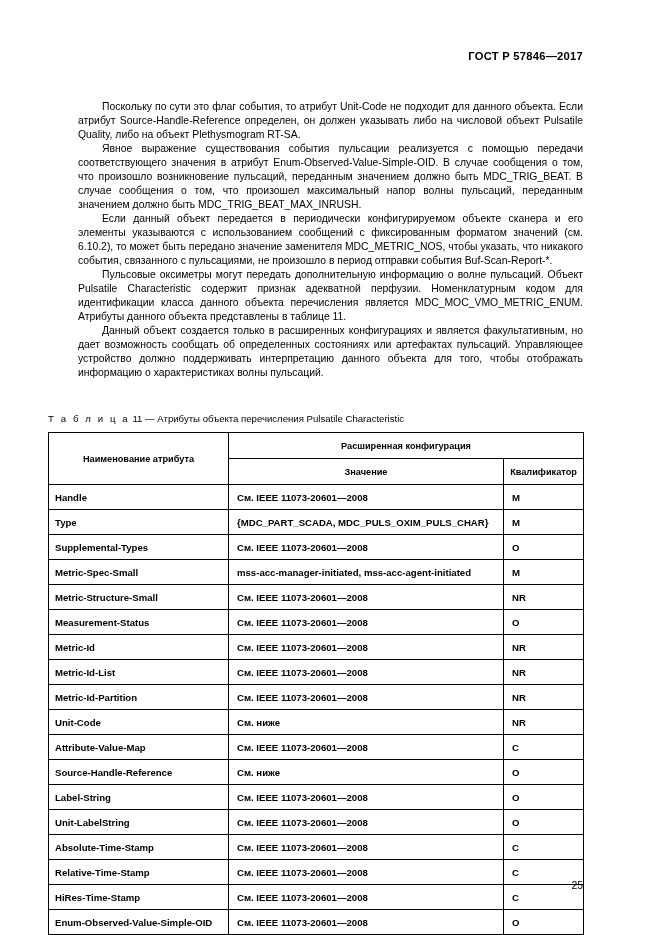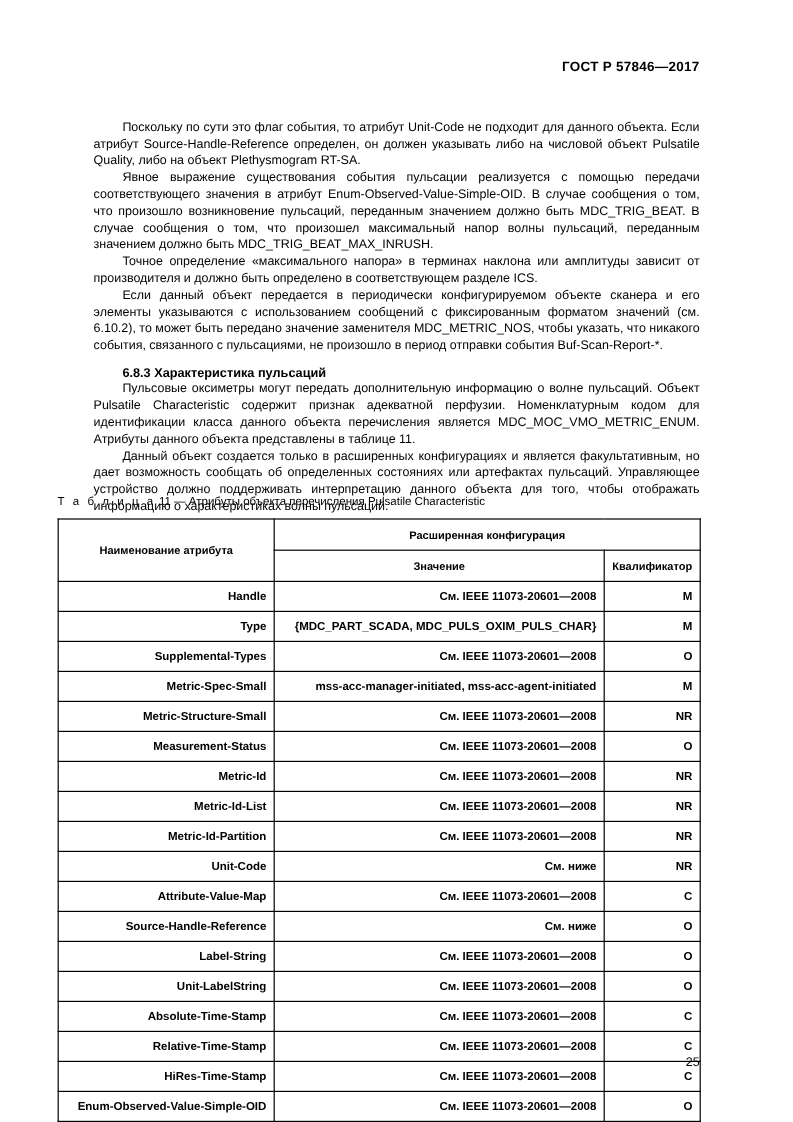--- a/index.html
+++ b/index.html
@@ -95,21 +95,21 @@
   .attr-table thead th {
     text-align: center;
     height: 25px;
     font-size: 9.2px;
   }
   .attr-table thead th.th-name {
     height: 50px;
   }
   .attr-table tbody td {
     height: 24px;
-    text-align: right;
+    text-align: left;
   }
   .attr-table tbody td.td-value {
     padding-left: 8px;
   }
   .attr-table tbody td.td-qual {
     padding-left: 8px;
   }
 
   
   .page-number {
@@ -123,24 +123,22 @@
 </head>
 <body>
 
 <div class="page">
 
   <div class="doc-header">ГОСТ Р 57846—2017</div>
 
   <div class="body-col">
     <p class="para">Поскольку по сути это флаг события, то атрибут Unit-Code не подходит для данного объекта. Если атрибут Source-Handle-Reference определен, он должен указывать либо на числовой объект Pulsatile Quality, либо на объект Plethysmogram RT-SA.</p>
     <p class="para">Явное выражение существования события пульсации реализуется с помощью передачи соответствующего значения в атрибут Enum-Observed-Value-Simple-OID. В случае сообщения о том, что произошло возникновение пульсаций, переданным значением должно быть MDC_TRIG_BEAT. В случае сообщения о том, что произошел максимальный напор волны пульсаций, переданным значением должно быть MDC_TRIG_BEAT_MAX_INRUSH.</p>
-    <p class="para">Точное определение «максимального напора» в терминах наклона или амплитуды зависит от производителя и должно быть определено в соответствующем разделе ICS.</p>
     <p class="para">Если данный объект передается в периодически конфигурируемом объекте сканера и его элементы указываются с использованием сообщений с фиксированным форматом значений (см. 6.10.2), то может быть передано значение заменителя MDC_METRIC_NOS, чтобы указать, что никакого события, связанного с пульсациями, не произошло в период отправки события Buf-Scan-Report-*.</p>
 
-    <h3 class="section-head">6.8.3 Характеристика пульсаций</h3>
 
     <p class="para">Пульсовые оксиметры могут передать дополнительную информацию о волне пульсаций. Объект Pulsatile Characteristic содержит признак адекватной перфузии. Номенклатурным кодом для идентификации класса данного объекта перечисления является MDC_MOC_VMO_METRIC_ENUM. Атрибуты данного объекта представлены в таблице 11.</p>
     <p class="para">Данный объект создается только в расширенных конфигурациях и является факультативным, но дает возможность сообщать об определенных состояниях или артефактах пульсаций. Управляющее устройство должно поддерживать интерпретацию данного объекта для того, чтобы отображать информацию о характеристиках волны пульсаций.</p>
   </div>
 
   <div class="table-caption">
     <span class="tcap-word">Т а б л и ц а</span>
     <span>11 — Атрибуты объекта перечисления Pulsatile Characteristic</span>
   </div>
 

